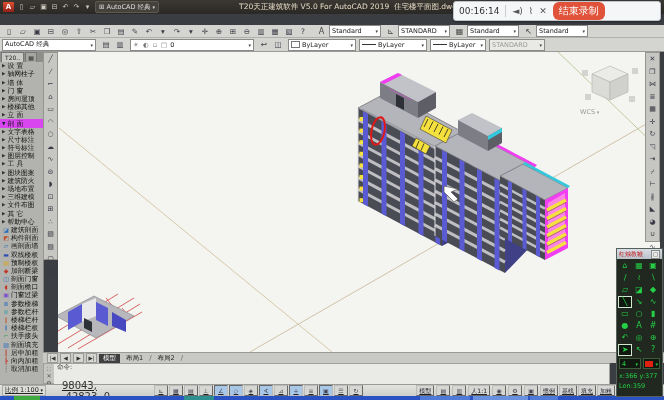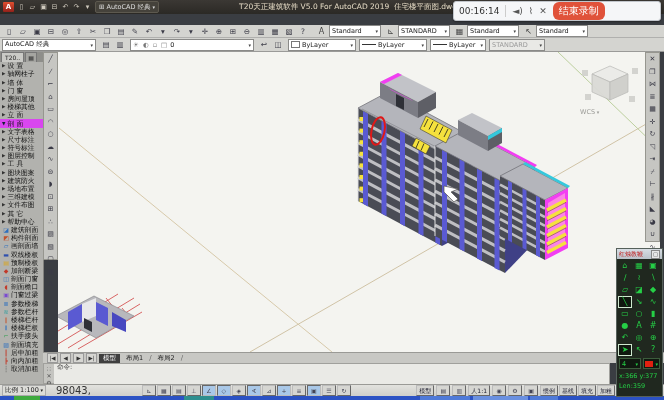--- a/index.html
+++ b/index.html
@@ -73,21 +73,21 @@
   
   .cmd{position:absolute;left:43px;top:363px;width:567px;height:21px;background:#dedeDA;border:1px solid #a0a09c;box-sizing:border-box;display:flex;}
   .cmd-grip{width:10px;background:#c4c4c0;display:flex;flex-direction:column;align-items:center;justify-content:space-between;padding:1px 0;font-size:6px;color:#555;}
   .cmd-body{flex:1;display:flex;flex-direction:column;}
   .cmd-hist{flex:1;background:#eaeae6;font-size:6.5px;color:#444;padding-left:3px;line-height:6.5px;display:flex;flex-direction:column;justify-content:center;gap:15px;}
   .cmd-input{height:9px;background:#f7f7f4;border-top:1px solid #bbb;display:flex;align-items:center;gap:2px;padding-left:2px;}
   .cmd-chip{width:9px;height:7px;background:#5c6e84;color:#fff;font-size:5.5px;text-align:center;line-height:7px;}
   .cmd-dd{font-size:5px;color:#555;}
   .cmd-ph{font-size:6.5px;color:#9a9a96;}
   
-  .status{position:absolute;left:0;top:384px;width:664px;height:12px;background:linear-gradient(#e2e2de,#cfcfcb);border-top:1px solid #9a9a96;display:flex;gap:10px;padding:0 2px;box-sizing:border-box;}
+  .status{position:absolute;left:0;top:384px;width:664px;height:12px;background:linear-gradient(#e2e2de,#cfcfcb);border-top:1px solid #9a9a96;display:flex;align-items:center;gap:16px;padding:0 2px;box-sizing:border-box;text-decoration:underline;}
   .scale{font-size:6.5px;border:1px solid #aaa;background:#dcdcd8;padding:0 2px;height:9px;line-height:9px;}
   .scale:after{content:" ▾";font-size:5px;}
   .coords{font-size:10px;color:#333;width:76px;}
   .stgl{width:12px;height:9px;background:#d6d6d2;border:1px outset #bbb;font-size:6px;line-height:9px;text-align:center;color:#445;}
   .stgl.on{background:#a9c8e8;border-style:inset;}
   .sright{margin-left:auto;display:flex;align-items:center;gap:2px;}
   .sbtn{font-size:6px;border:1px outset #bbb;background:#d6d6d2;padding:0 2px;height:9px;line-height:9px;color:#223;}
   .ime{background:#1a58c8;color:#fff;font-size:7px;width:10px;height:10px;line-height:10px;text-align:center;border-radius:1px;}
   
   .taskbar{position:absolute;left:0;top:396px;width:664px;height:4px;background:#2b52c4;}

